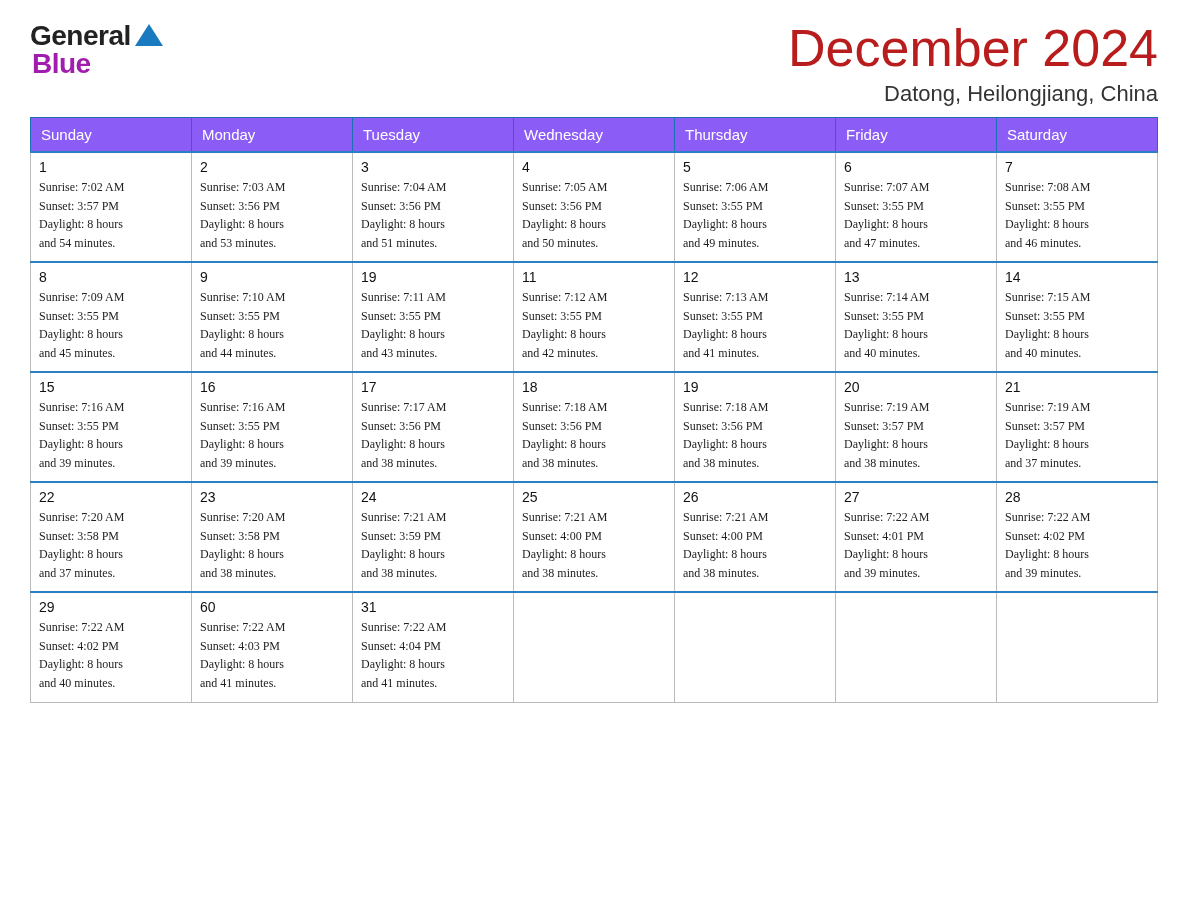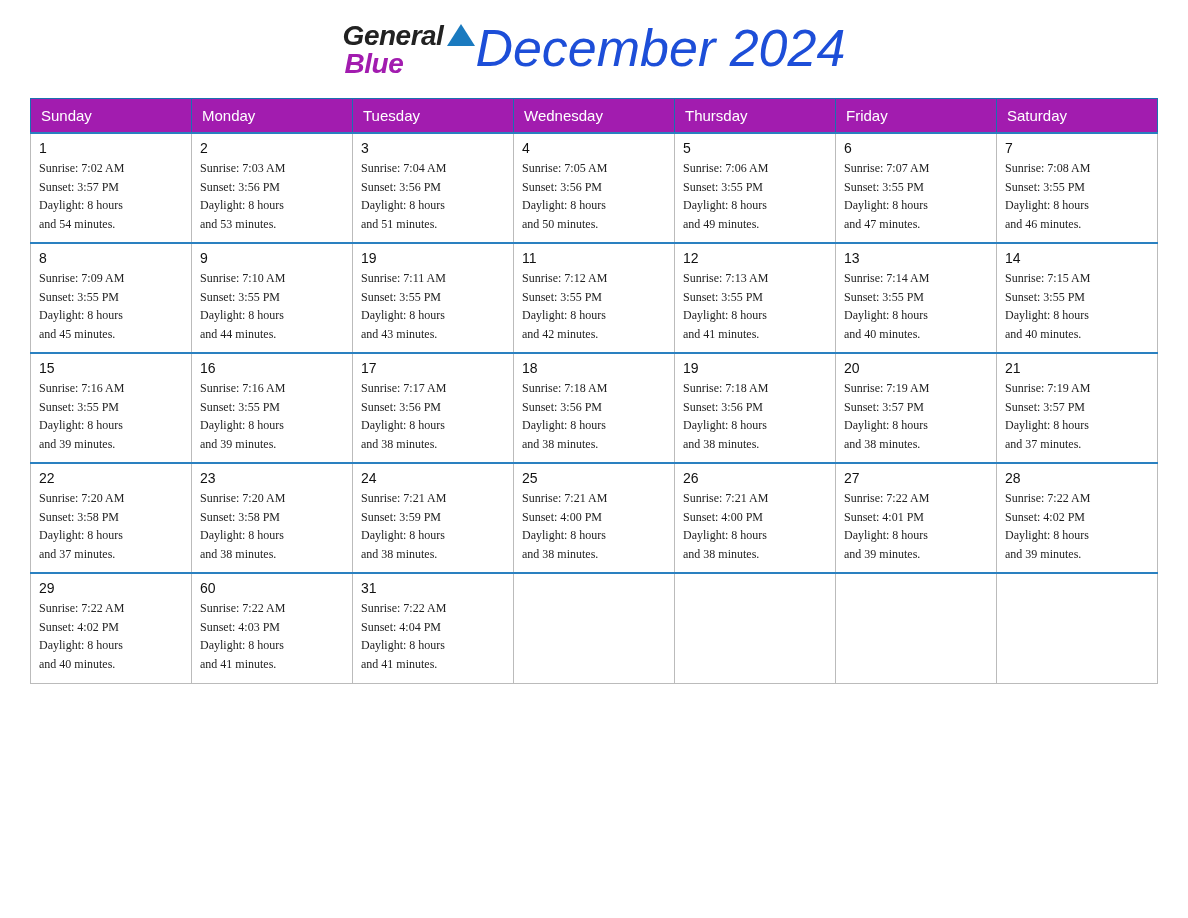--- a/index.html
+++ b/index.html
@@ -6,24 +6,23 @@
     body {
       font-family: Arial, Helvetica, sans-serif;
       background: #fff;
       color: #222;
       padding: 20px 30px;
       width: 1188px;
       min-height: 918px;
     }
     .header-area {
       display: flex;
-      justify-content: center;
+      justify-content: space-between;
       align-items: flex-start;
-      margin-bottom: 18px;
-      font-style: italic;
+      margin-bottom: 10px;
     }
     .logo {
       display: flex;
       flex-direction: column;
       align-items: flex-start;
     }
     .logo-top {
       display: flex;
       align-items: center;
       gap: 0px;
@@ -51,35 +50,35 @@
       letter-spacing: -0.5px;
       margin-top: -4px;
       padding-left: 2px;
     }
     .title-area {
       text-align: right;
     }
     .calendar-title {
       font-size: 52px;
       font-weight: normal;
-      color: #1d4ed8;
+      color: #b91c1c;
       line-height: 1.1;
     }
     .calendar-subtitle {
       font-size: 22px;
       color: #333;
       margin-top: 4px;
     }
     table {
       width: 100%;
       border-collapse: collapse;
       table-layout: fixed;
     }
     th {
-      background-color: #a21caf;
+      background-color: #8b5cf6;
       color: #fff;
       font-size: 15px;
       font-weight: normal;
       padding: 8px 10px;
       text-align: left;
       border: 1px solid #1a70b0;
     }
     td {
       border: 1px solid #bbb;
       vertical-align: top;
@@ -117,20 +116,21 @@
 <div class="header-area">
   <div class="logo">
     <div class="logo-top">
       <span class="logo-general">General</span>
       <span class="logo-triangle"></span>
     </div>
     <span class="logo-blue">Blue</span>
   </div>
   <div class="title-area">
     <div class="calendar-title">December 2024</div>
+    <div class="calendar-subtitle">Datong, Heilongjiang, China</div>
   </div>
 </div>
 
 <table>
   <thead>
     <tr class="header-row">
       <th>Sunday</th>
       <th>Monday</th>
       <th>Tuesday</th>
       <th>Wednesday</th>

